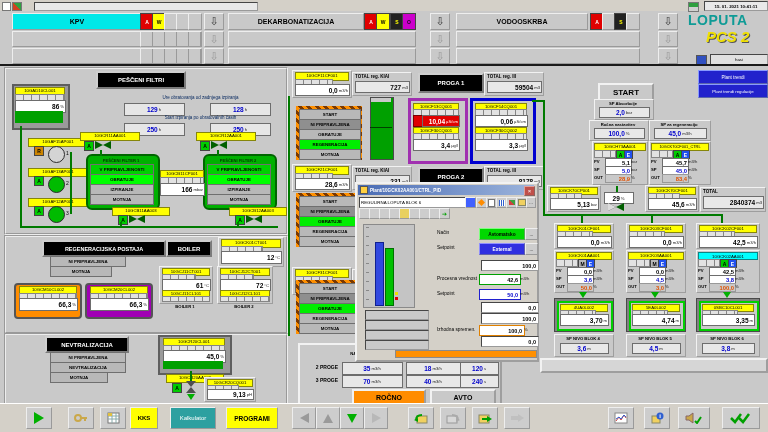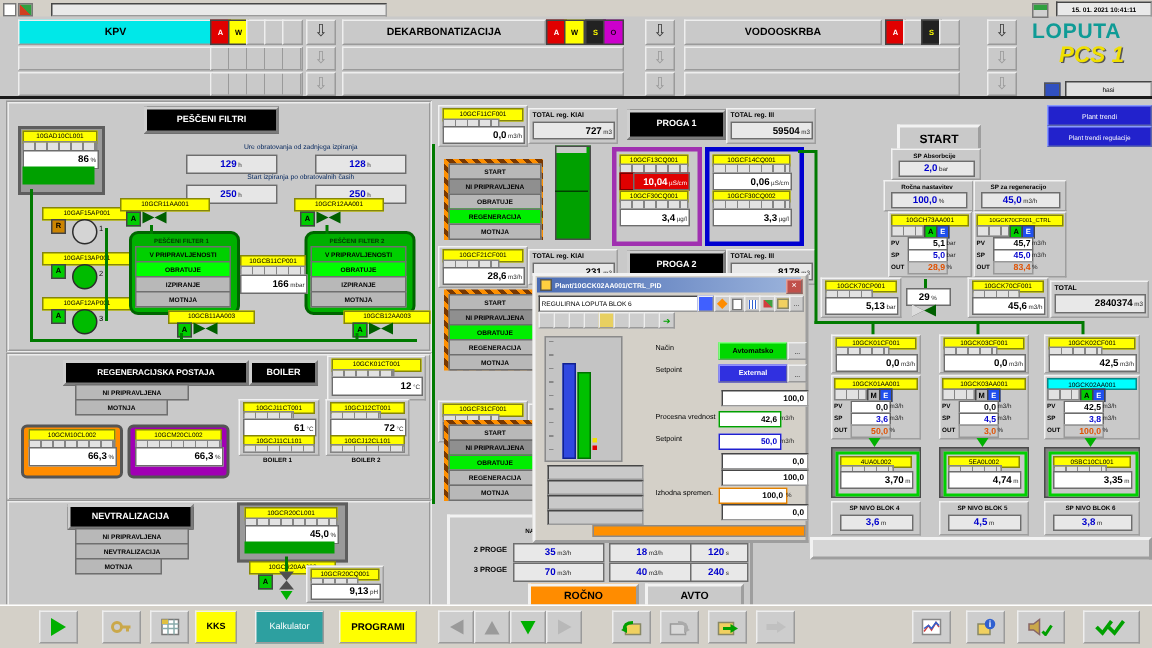--- a/index.html
+++ b/index.html
@@ -86,21 +86,21 @@
   <div class="a hdrcell" style="left:602px;top:13px;width:12px;height:15px"></div>
   <div class="a badge" style="left:614px;top:13px;width:12px;height:15px;background:#222;color:#ffff00">S</div>
   <div class="a hdrcell" style="left:626px;top:13px;width:12px;height:15px"></div>
   <div class="a hdrcell harrow" style="left:658px;top:13px;width:18px;height:15px">⇩</div>
   <div class="a hdrcell" style="left:456px;top:31px;width:182px;height:14px"></div>
   <div class="a hdrcell harrow gray-glyph" style="left:658px;top:31px;width:18px;height:14px">⇩</div>
   <div class="a hdrcell" style="left:456px;top:48px;width:182px;height:14px"></div>
   <div class="a hdrcell harrow gray-glyph" style="left:658px;top:48px;width:18px;height:14px">⇩</div>
 
   <div class="a" style="left:688px;top:12px;width:78px;height:16px;color:#0f9b96;font-weight:bold;font-size:14px;letter-spacing:.5px">LOPUTA</div>
-  <div class="a" style="left:706px;top:28px;width:60px;height:18px;color:#f0e000;font-weight:bold;font-style:italic;font-size:15px;text-shadow:1px 1px 0 #555">PCS 1</div>
+  <div class="a" style="left:706px;top:28px;width:60px;height:18px;color:#f0e000;font-weight:bold;font-style:italic;font-size:15px;text-shadow:1px 1px 0 #555">PCS 2</div>
   <div class="a" style="left:696px;top:55px;width:9px;height:8px;background:#3050c0;border:1px solid #555"></div>
   <div class="a in" style="left:710px;top:54px;width:56px;height:9px;background:#e0e0e0;font-size:4.4px;display:flex;align-items:center;justify-content:center">hasi</div>
   <div class="a" style="left:0;top:64px;width:768px;height:2px;background:#1a1a1a"></div>
 
   <div class="a panel" style="left:4px;top:67px;width:280px;height:164px"></div>
   <div class="a blackt" style="left:96px;top:71px;width:86px;height:14px">PEŠČENI FILTRI</div>
   <div class="a" style="left:12px;top:84px;width:54px;height:42px;background:#9a9a9a;border:2px solid #5e5e5e"></div>
   <div class="a ylab" style="left:15px;top:87px;width:48px;height:7px">10GAD10CL001</div>
   <div class="a cells" style="left:15px;top:94px;width:48px;height:6px"></div>
   <div class="a val" style="left:15px;top:100px;width:48px;height:11px">

